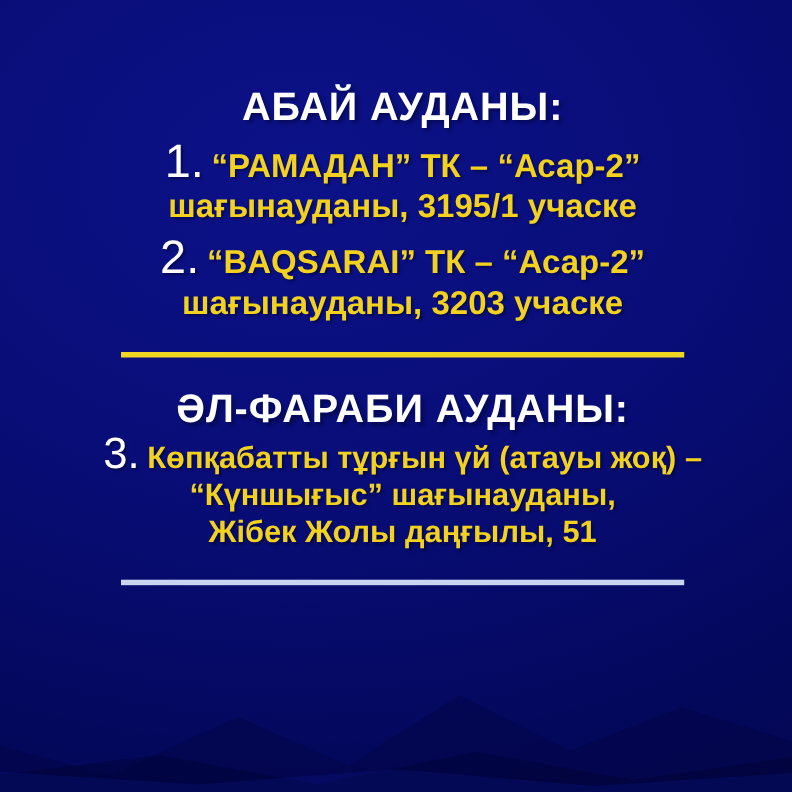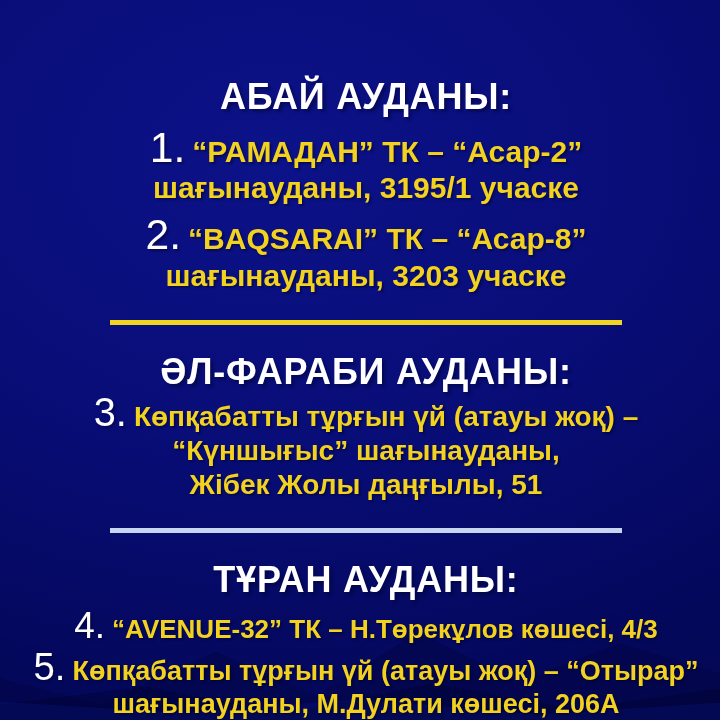--- a/index.html
+++ b/index.html
@@ -91,41 +91,31 @@
 
   <div class="content">
 
     <section class="sec-1">
       <h2 class="section-title">АБАЙ АУДАНЫ:</h2>
       <p class="item size-a">
         <span class="num">1.</span><span class="txt">“РАМАДАН” ТК – “Асар-2”
 шағынауданы, 3195/1 учаске</span>
       </p>
       <p class="item size-a">
-        <span class="num">2.</span><span class="txt">“BAQSARAI” ТК – “Асар-8”
+        <span class="num">2.</span><span class="txt">“BAQSARAI” ТК – “Асар-2”
 шағынауданы, 3203 учаске</span>
       </p>
       <hr class="divider" style="background: rgb(240, 213, 35);">
     </section>
 
     <section class="sec-2">
       <h2 class="section-title">ӘЛ-ФАРАБИ АУДАНЫ:</h2>
       <p class="item size-b">
         <span class="num">3.</span><span class="txt">Көпқабатты тұрғын үй (атауы жоқ) –
 “Күншығыс” шағынауданы,
 Жібек Жолы даңғылы, 51</span>
       </p>
       <hr class="divider" style="background: rgb(201, 212, 240);">
     </section>
 
-    <section class="sec-3">
-      <h2 class="section-title">ТҰРАН АУДАНЫ:</h2>
-      <p class="item size-c">
-        <span class="num">4.</span><span class="txt">“AVENUE-32” ТК – Н.Төрекұлов көшесі, 4/3</span>
-      </p>
-      <p class="item size-d">
-        <span class="num">5.</span><span class="txt">Көпқабатты тұрғын үй (атауы жоқ) – “Отырар”
-шағынауданы, М.Дулати көшесі, 206А</span>
-      </p>
-    </section>
 
   </div>
 </div>
 
 </body></html>

